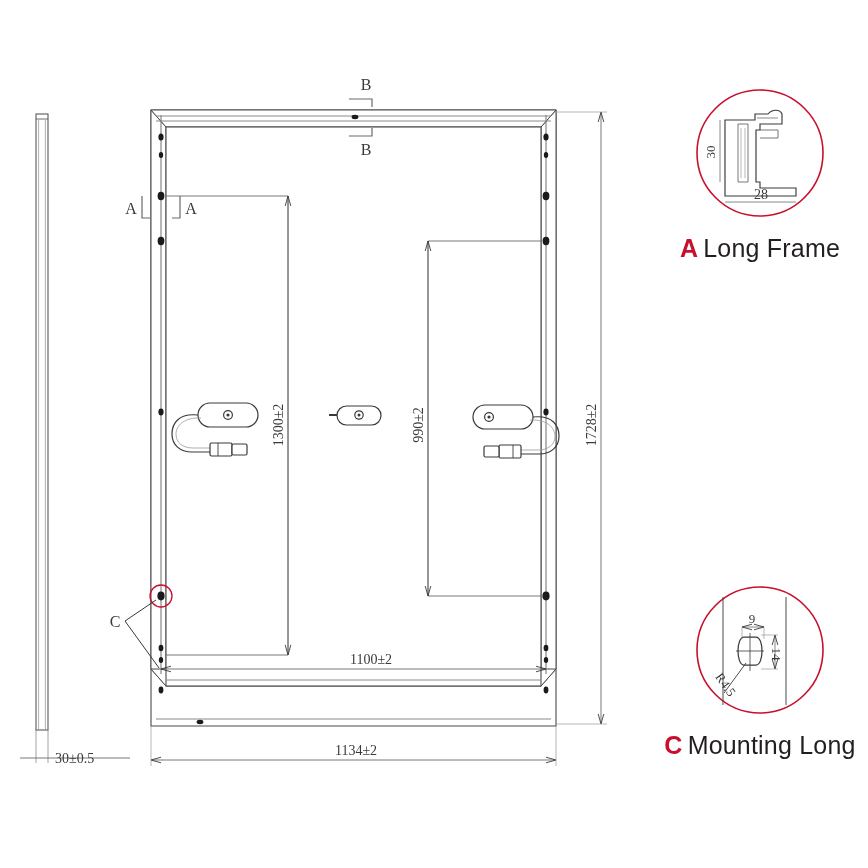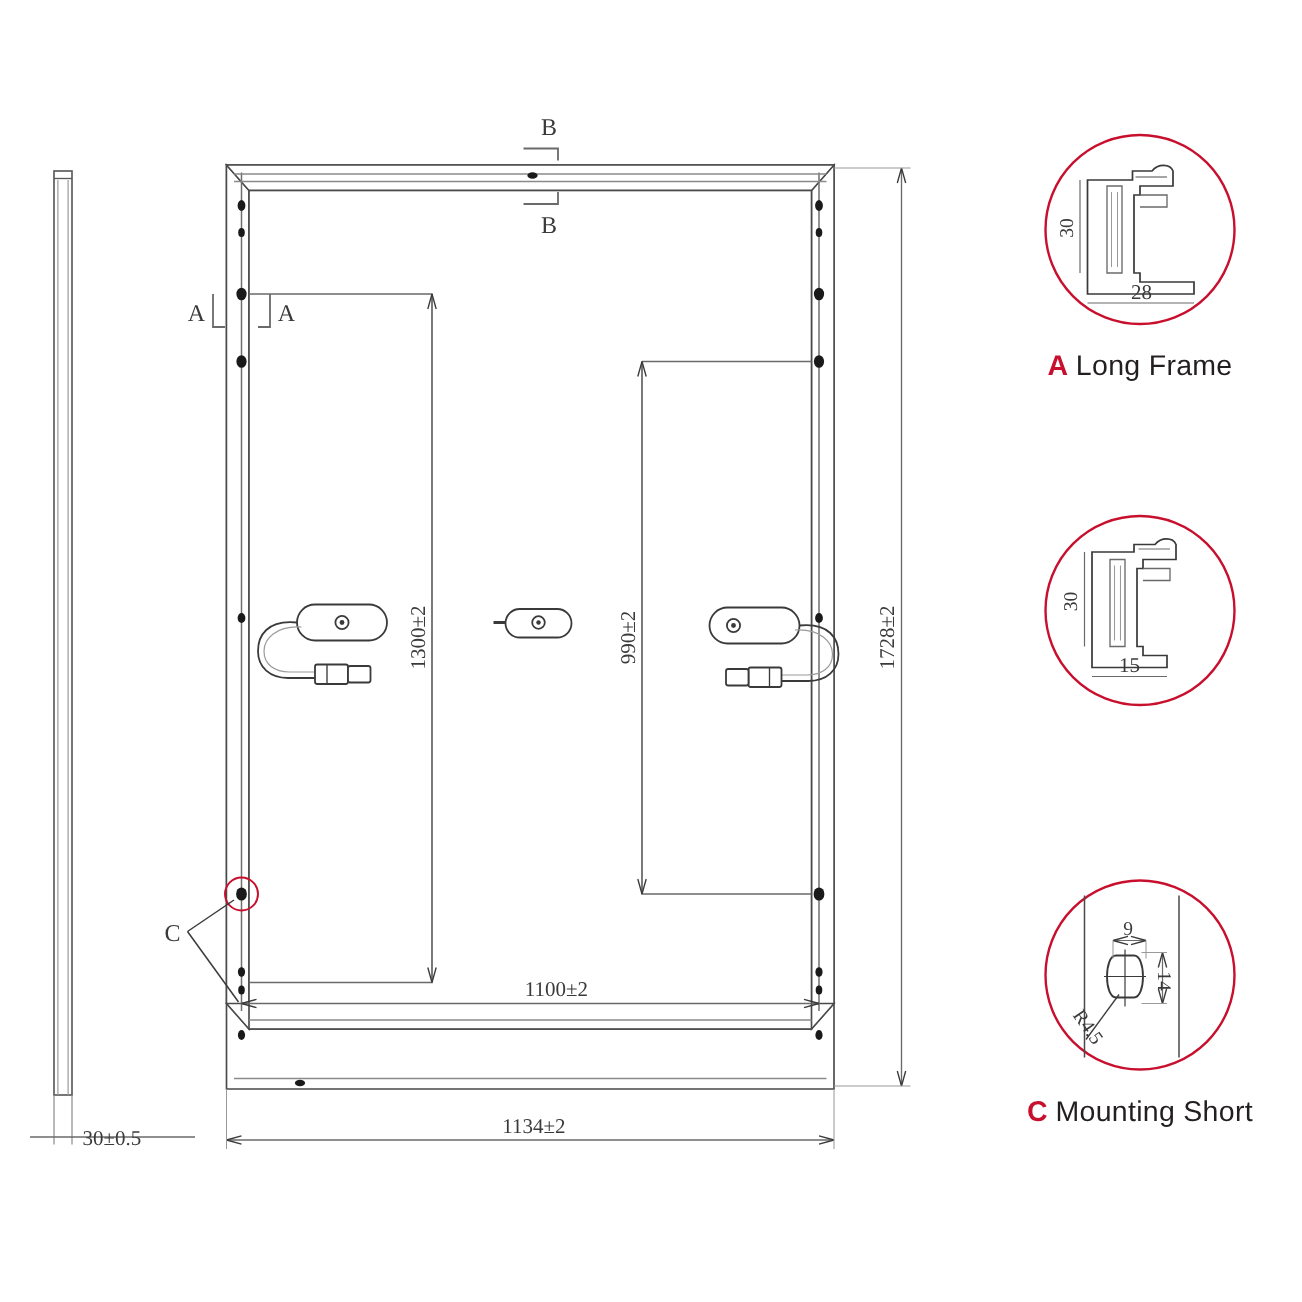--- a/index.html
+++ b/index.html
@@ -10,21 +10,21 @@
     color:#2b2b2b;
     overflow:hidden;
     position:relative;
   }
   #stage{position:absolute;left:0;top:0;width:868px;height:868px;}
   #stage > svg{position:absolute;left:0;top:0;}
 
   
   .detail-block{position:absolute;width:200px;text-align:center;}
   .detail-caption{
-    font-size:19px;
+    font-size:25px;
     color:#231f20;
     margin-top:6px;
     white-space:nowrap;
     letter-spacing:.2px;
   }
   .detail-caption .tag{color:#c8102e;font-weight:600;margin-right:5px;}
 
   #detail-a{left:660px;top:78px;}
   #detail-b{left:660px;top:335px;}
   #detail-c{left:660px;top:575px;}
@@ -228,40 +228,20 @@
           <text x="101" y="121" font-size="14" text-anchor="middle">28</text>
         </g>
       </svg>
     </div>
     <div class="detail-caption">
       <span class="tag">A</span><span>Long Frame</span>
     </div>
   </div>
 
   <div class="detail-block" id="detail-b">
-    <div class="detail-circle-wrap">
-      <svg width="200" height="150" viewBox="0 0 200 150">
-        <circle cx="100" cy="72" r="63" fill="none" stroke="#c8102e" stroke-width="1.6"></circle>
-        <g stroke="#3a3a3a" fill="none" stroke-width="1">
-          <path d="M68,33 L96,33 L96,28 L110,28 C114,23 122,23 124,28 L124,38 L102,38 L102,44
-                   L98,44 L98,96 L102,96 L102,102 L118,102 L118,110 L68,110 Z" stroke="#3a3a3a" stroke-width="1.15" fill="#ffffff"></path>
-          <path d="M80,38 L80,96 L90,96 L90,38 Z" stroke="#6a6a6a" stroke-width="0.9" fill="#ffffff"></path>
-          <line x1="83" y1="42" x2="83" y2="92" stroke="#9a9a9a" stroke-width="0.7"></line>
-          <line x1="87" y1="42" x2="87" y2="92" stroke="#9a9a9a" stroke-width="0.7"></line>
-          <path d="M99,31 L120,31" stroke="#6a6a6a" stroke-width="0.8"></path>
-          <path d="M102,44 L120,44 L120,52 L102,52" stroke="#6a6a6a" stroke-width="0.9"></path>
-          <line x1="63" y1="33" x2="63" y2="96" stroke="#6a6a6a" stroke-width="0.8"></line>
-          <line x1="68" y1="116" x2="118" y2="116" stroke="#6a6a6a" stroke-width="0.8"></line>
-        </g>
-        <g font-family="Liberation Serif, serif" fill="#3a3a3a">
-          <text x="58" y="66" font-size="13" text-anchor="middle" transform="rotate(-90 58 66)">30</text>
-          <text x="93" y="113" font-size="14" text-anchor="middle">15</text>
-        </g>
-      </svg>
-    </div>
   </div>
 
   <div class="detail-block" id="detail-c">
     <div class="detail-circle-wrap">
       <svg width="200" height="155" viewBox="0 0 200 155">
         <circle cx="100" cy="75" r="63" fill="none" stroke="#c8102e" stroke-width="1.6"></circle>
         <g stroke="#3a3a3a" fill="none" stroke-width="1">
 
           <line x1="63" y1="22" x2="63" y2="130" stroke="#4a4a4a" stroke-width="1"></line>
           <line x1="126" y1="22" x2="126" y2="130" stroke="#4a4a4a" stroke-width="1"></line>
@@ -282,17 +262,17 @@
           <line x1="86" y1="88" x2="64" y2="118" stroke="#3a3a3a" stroke-width="0.9"></line>
         </g>
         <g font-family="Liberation Serif, serif" fill="#3a3a3a">
           <text x="92" y="48" font-size="13" text-anchor="middle">9</text>
           <text x="112" y="79" font-size="13" text-anchor="middle" transform="rotate(90 112 79)">14</text>
           <text x="62" y="112" font-size="13" text-anchor="middle" transform="rotate(55 62 112)">R4.5</text>
         </g>
       </svg>
     </div>
     <div class="detail-caption">
-      <span class="tag">C</span><span>Mounting Short</span>
+      <span class="tag">C</span><span>Mounting Long</span>
     </div>
   </div>
 
 </div>
 
 </body></html>

